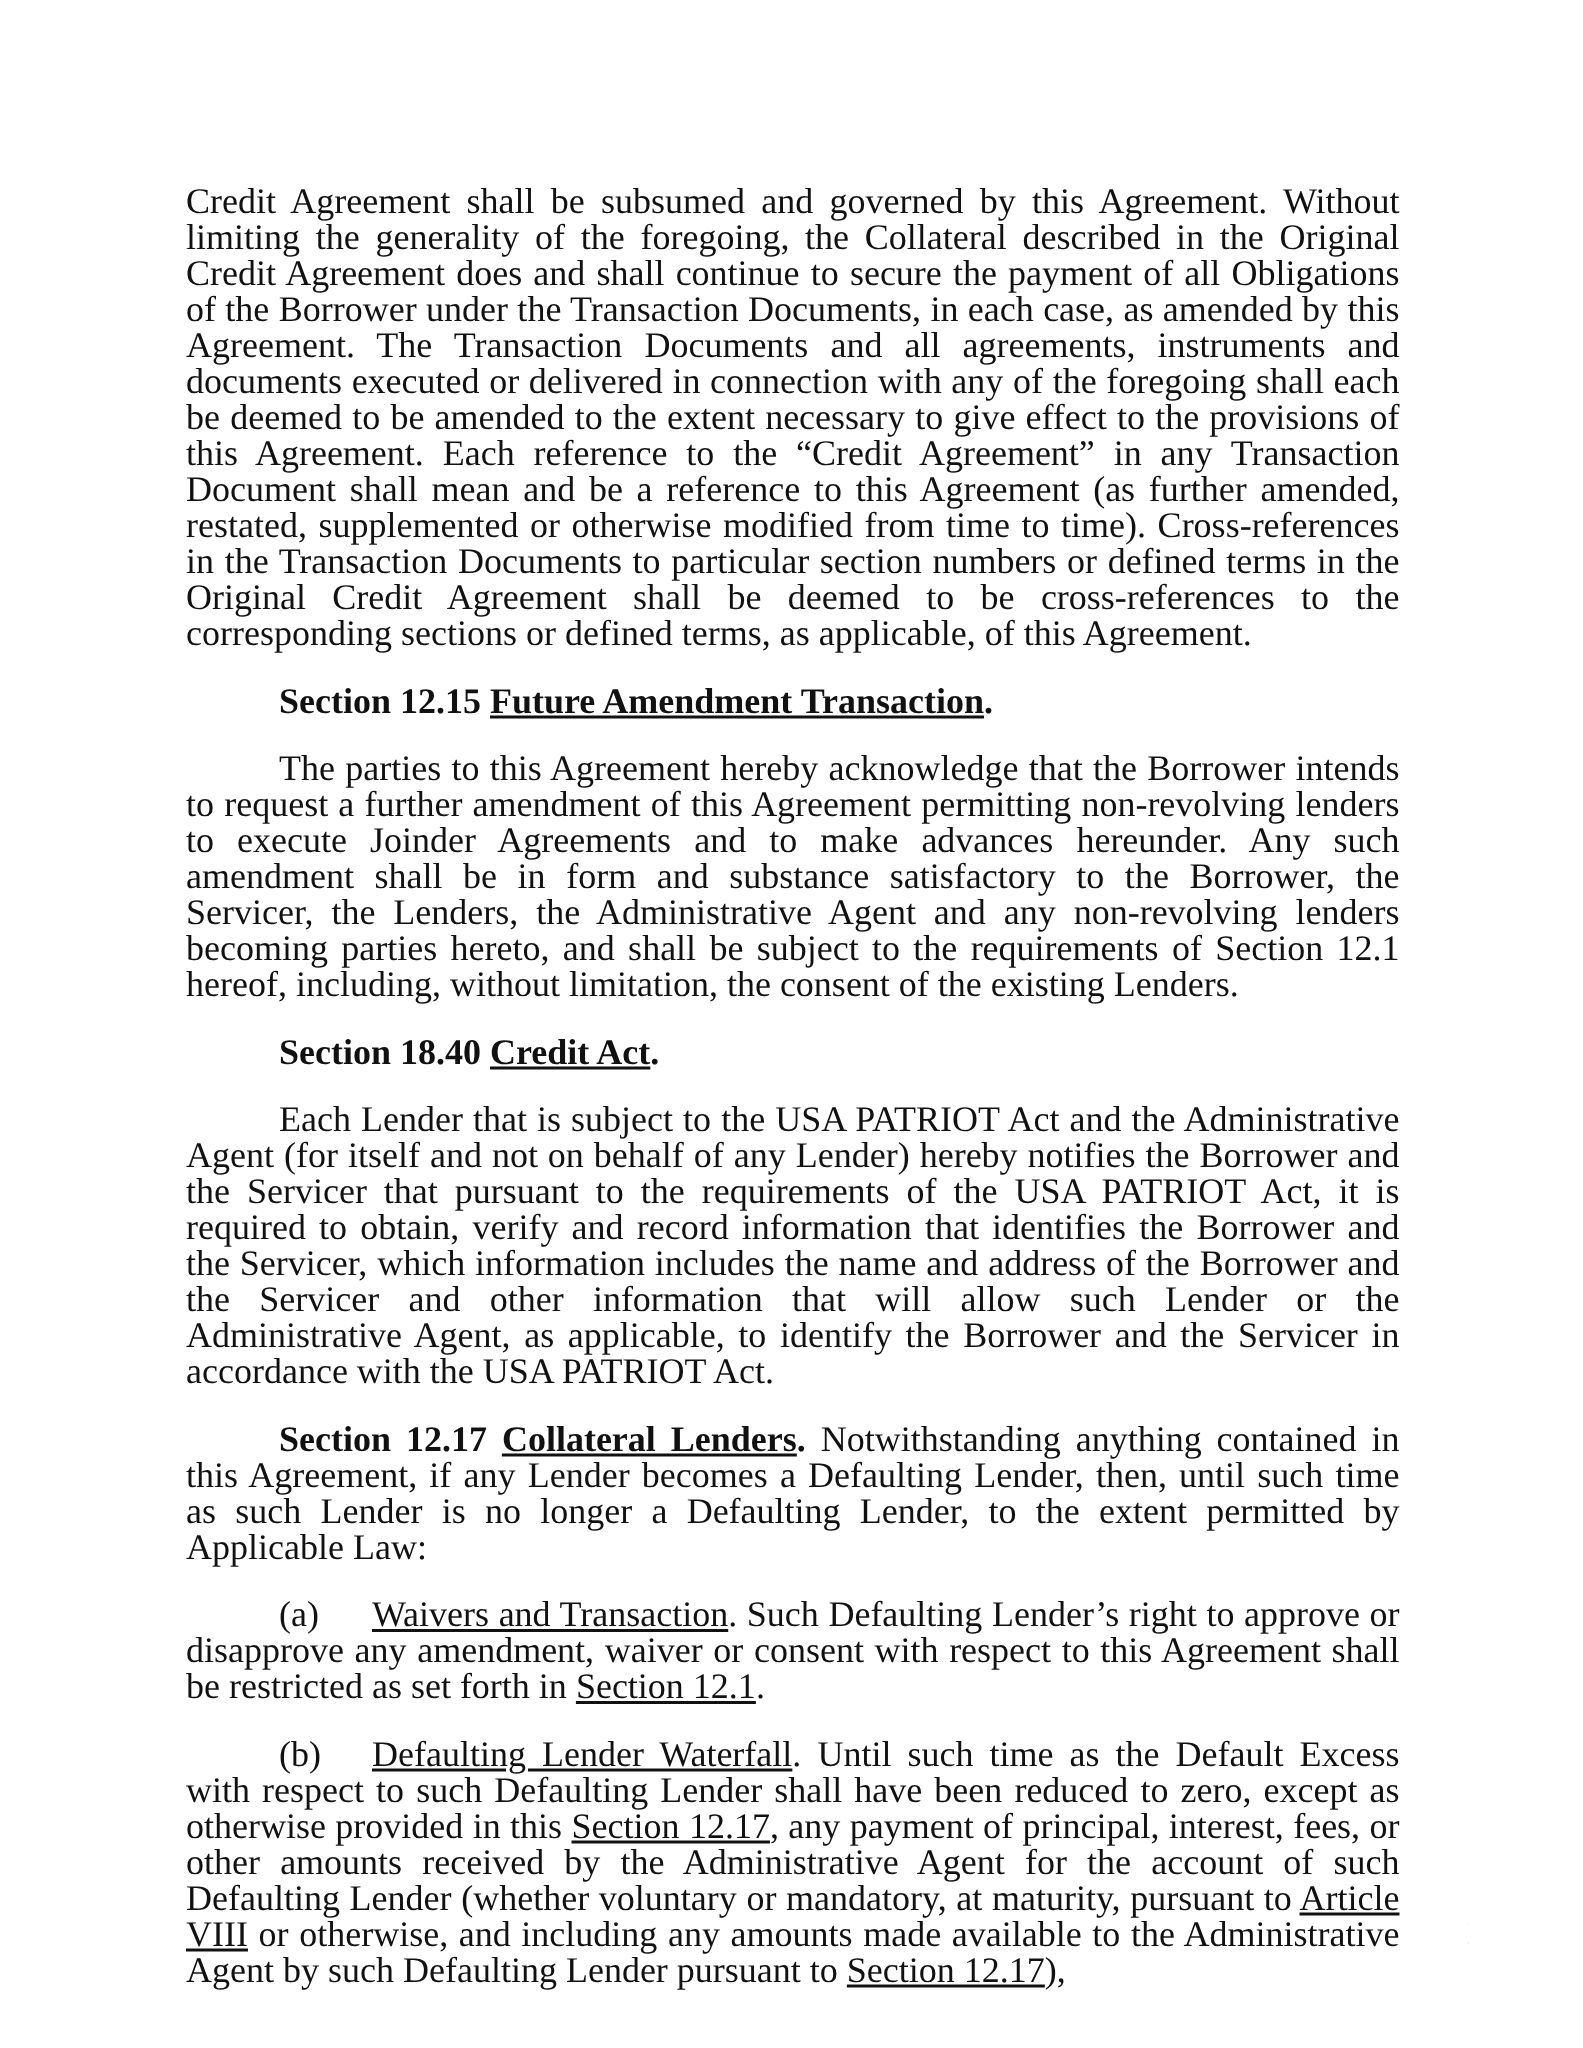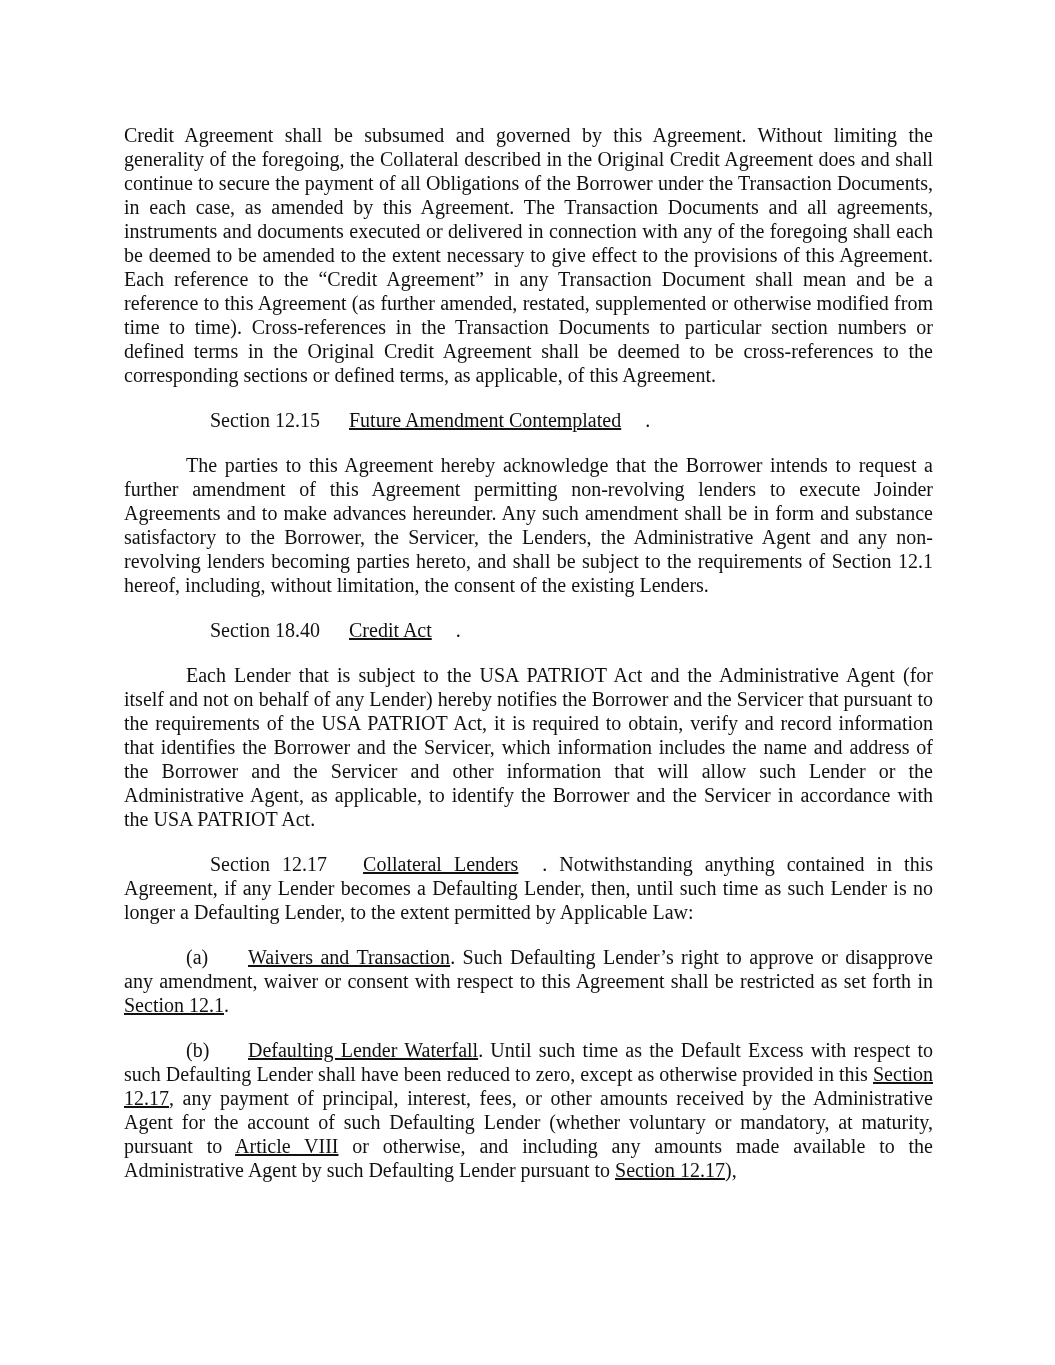--- a/index.html
+++ b/index.html
@@ -7,21 +7,21 @@
     padding: 0;
     background: #ffffff;
   }
   .page {
     position: relative;
     width: 979px;
     height: 1365px;
     background: #ffffff;
     color: #111111;
     font-family: "Liberation Serif", "DejaVu Serif", serif;
-    font-size: 20px;
+    font-size: 24px;
     line-height: 24px;
     overflow: hidden;
   }
   .content {
     position: absolute;
     left: 124px;
     top: 123px;
     width: 809px;
   }
   .para {
@@ -36,37 +36,37 @@
     text-indent: 62px;
   }
   .para.list {
     text-indent: 62px;
   }
   .tab-label {
     display: inline-block;
     width: 62px;
     text-indent: 0;
   }
-  .b { font-weight: normal; margin-left: 24px; }
+  .b { font-weight: bold; }
   .u { text-decoration: underline; }
   .page-number {
     position: absolute;
     left: 0;
     top: 1276px;
     width: 1013px;
     text-align: right;
   }
 </style>
 </head>
 <body>
 
 <div class="page" style="background: rgb(255, 255, 255); color: rgb(17, 17, 17);">
   <div class="content">
       <p class="para body"><span>Credit Agreement shall be subsumed and governed by this Agreement.  Without limiting the generality of the foregoing, the Collateral described in the Original Credit Agreement does and shall continue to secure the payment of all Obligations of the Borrower under the Transaction Documents, in each case, as amended by this Agreement. The Transaction Documents and all agreements, instruments and documents executed or delivered in connection with any of the foregoing shall each be deemed to be amended to the extent necessary to give effect to the provisions of this Agreement. Each reference to the “Credit Agreement” in any Transaction Document shall mean and be a reference to this Agreement (as further amended, restated, supplemented or otherwise modified from time to time). Cross-references in the Transaction Documents to particular section numbers or defined terms in the Original Credit Agreement shall be deemed to be cross-references to the corresponding sections or defined terms, as applicable, of this Agreement.</span></p>
-      <p class="para heading indent"><span class="b">Section 12.15 </span><span class="b u">Future Amendment Contemplated</span><span class="b">.</span></p>
+      <p class="para heading indent"><span class="b">Section 12.15 </span><span class="b u">Future Amendment Transaction</span><span class="b">.</span></p>
       <p class="para body indent"><span>The parties to this Agreement hereby acknowledge that the Borrower intends to request a further amendment of this Agreement permitting non-revolving lenders to execute Joinder Agreements and to make advances hereunder.  Any such amendment shall be in form and substance satisfactory to the Borrower, the Servicer, the Lenders, the Administrative Agent and any non-revolving lenders becoming parties hereto, and shall be subject to the requirements of Section 12.1 hereof, including, without limitation, the consent of the existing Lenders.</span></p>
       <p class="para heading indent"><span class="b">Section 18.40 </span><span class="b u">Credit Act</span><span class="b">.</span></p>
       <p class="para body indent"><span>Each Lender that is subject to the USA PATRIOT Act and the Administrative Agent (for itself and not on behalf of any Lender) hereby notifies the Borrower and the Servicer that pursuant to the requirements of the USA PATRIOT Act, it is required to obtain, verify and record information that identifies the Borrower and the Servicer, which information includes the name and address of the Borrower and the Servicer and other information that will allow such Lender or the Administrative Agent, as applicable, to identify the Borrower and the Servicer in accordance with the USA PATRIOT Act.</span></p>
       <p class="para body indent"><span class="b">Section 12.17 </span><span class="b u">Collateral Lenders</span><span class="b">.</span><span>  Notwithstanding anything contained in this Agreement, if any Lender becomes a Defaulting Lender, then, until such time as such Lender is no longer a Defaulting Lender, to the extent permitted by Applicable Law:</span></p>
       <p class="para list"><span class="tab-label">(a)</span><span class="u">Waivers and Transaction</span><span>.  Such Defaulting Lender’s right to approve or disapprove any amendment, waiver or consent with respect to this Agreement shall be restricted as set forth in </span><span class="u">Section 12.1</span><span>.</span></p>
       <p class="para list"><span class="tab-label">(b)</span><span class="u">Defaulting Lender Waterfall</span><span>.  Until such time as the Default Excess with respect to such Defaulting Lender shall have been reduced to zero, except as otherwise provided in this </span><span class="u">Section 12.17</span><span>, any payment of principal, interest, fees, or other amounts received by the Administrative Agent for the account of such Defaulting Lender (whether voluntary or mandatory, at maturity, pursuant to </span><span class="u">Article VIII</span><span> or otherwise, and including any amounts made available to the Administrative Agent by such Defaulting Lender pursuant to </span><span class="u">Section 12.17</span><span>),</span></p>
     </div>
   <div class="page-number">123</div>
 </div>
 

